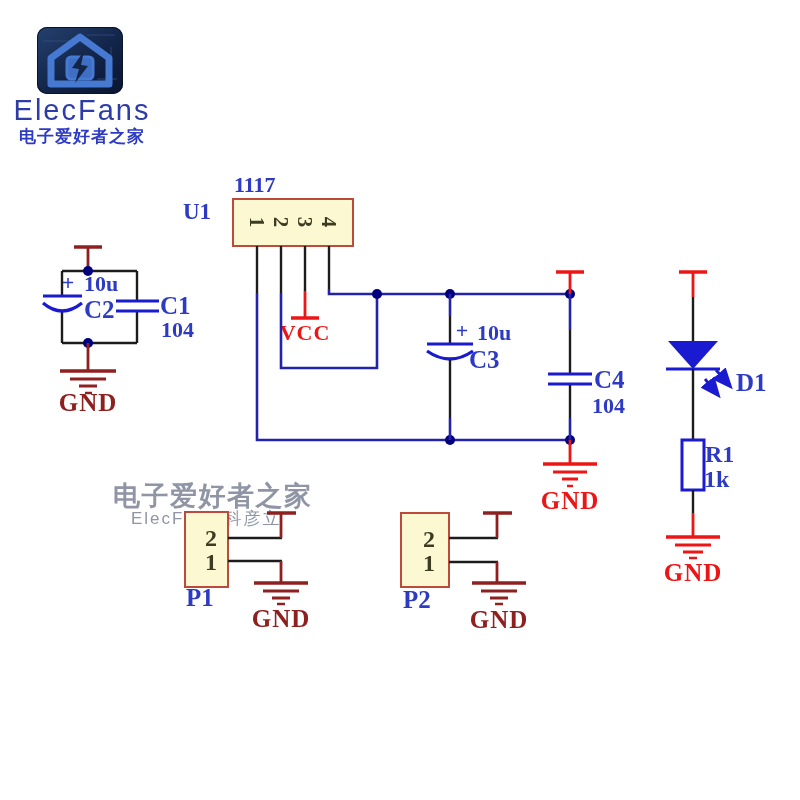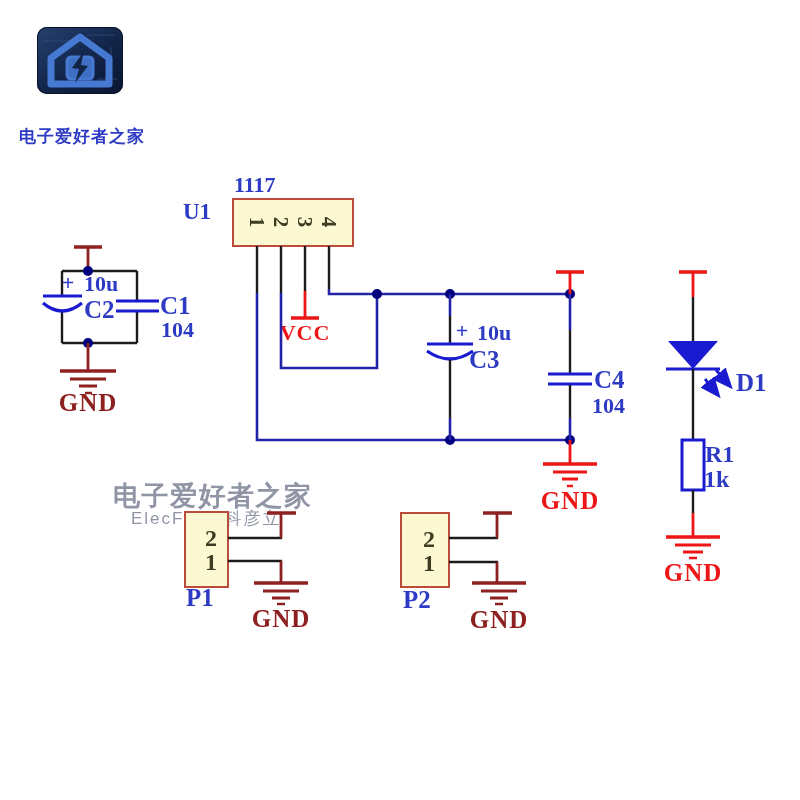--- a/index.html
+++ b/index.html
@@ -48,20 +48,21 @@
   <div class="wm2">ElecFans/科彦立</div>
 
   <div class="logo-badge">
     <svg viewBox="0 0 86 67">
       <path d="M6,14 H40 M50,8 H78 M10,58 H30 M60,52 H80 M74,20 V40" stroke="#30507f" stroke-width="1.5" opacity="0.5" fill="none"></path>
       <polygon points="14,57 14,31 43,10 72,31 72,57" fill="none" stroke="var(--logo-accent)" stroke-width="7" stroke-linejoin="round"></polygon>
       <rect x="30" y="30" width="26" height="22" rx="4" fill="var(--logo-inner-fill)" stroke="var(--logo-accent)" stroke-width="3"></rect>
       <path d="M47,24 L35,41 L42,42 L38,56 L51,39 L44,38 Z" fill="var(--logo-bolt)"></path>
     </svg>
   </div>
+  <div class="brand-text">ElecFans</div>
   <div class="brand-sub">电子爱好者之家</div>
 
   <svg class="schem" width="800" height="800" viewBox="0 0 800 800">
     <defs>
       <marker id="ah" markerWidth="9" markerHeight="9" refX="6" refY="3.2" orient="auto">
         <path d="M0,0 L7.5,3.2 L0,6.4 Z" style="fill:var(--symbol-blue)"></path>
       </marker>
     </defs>
 
     <g>

